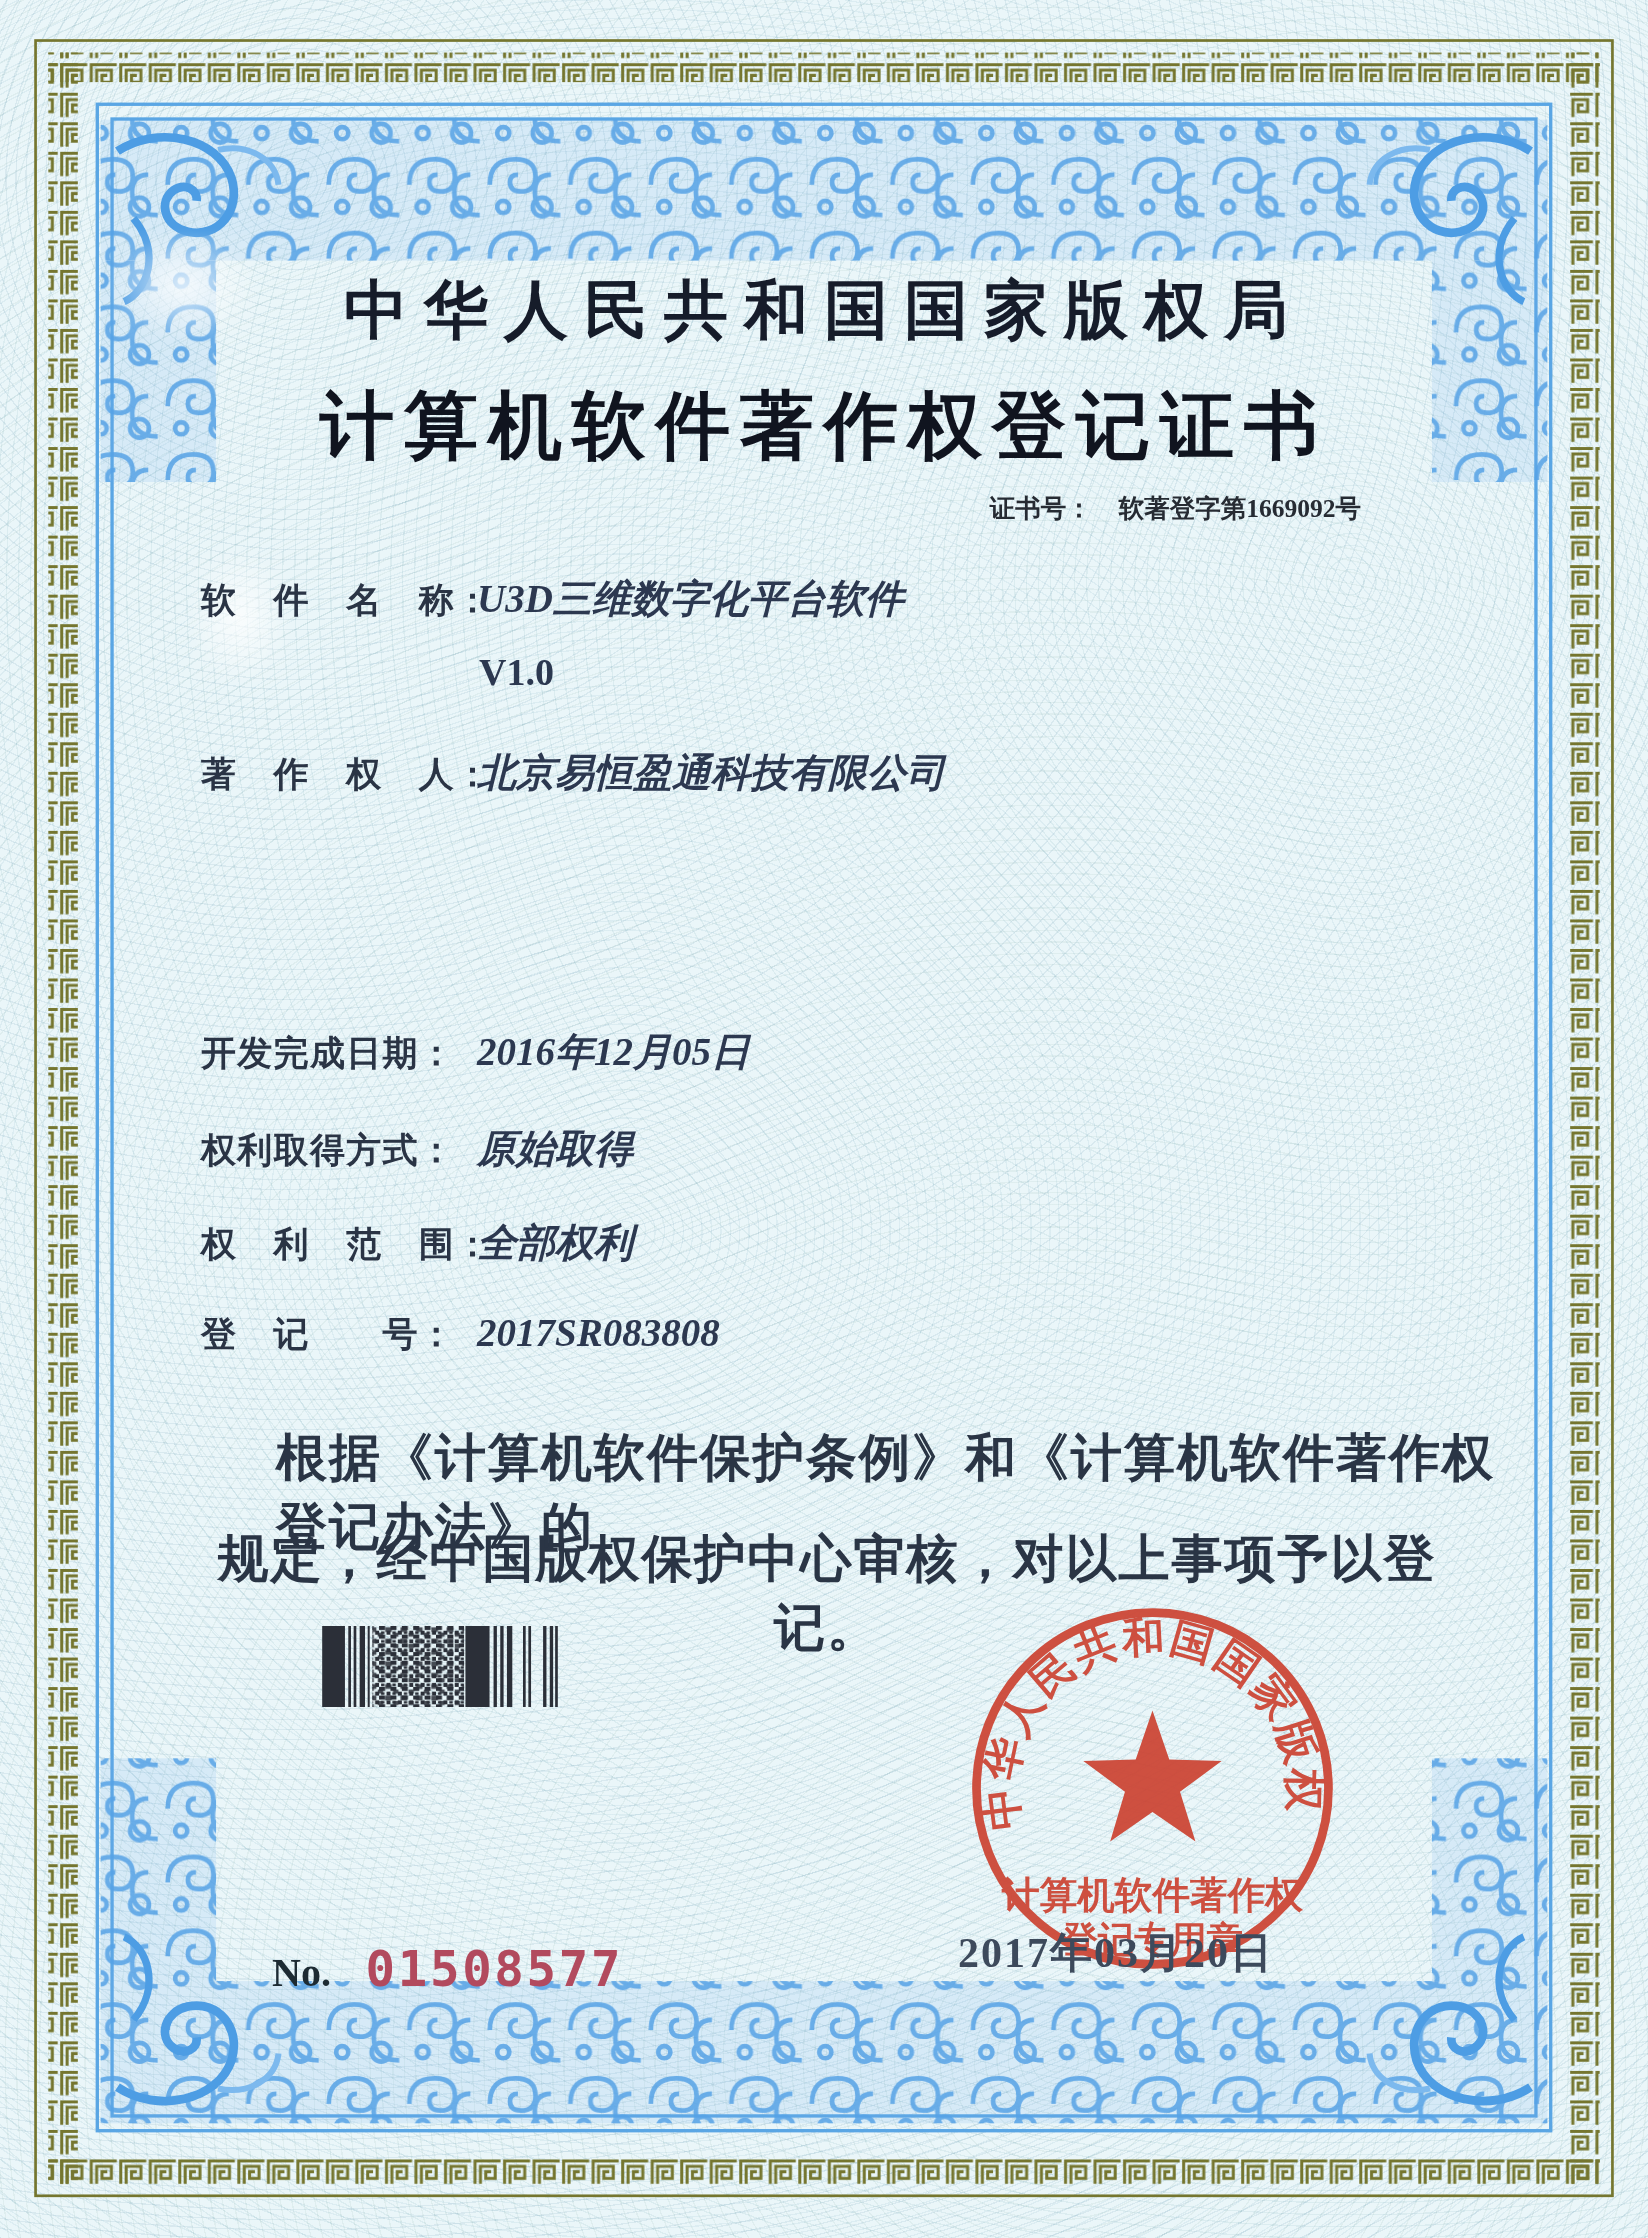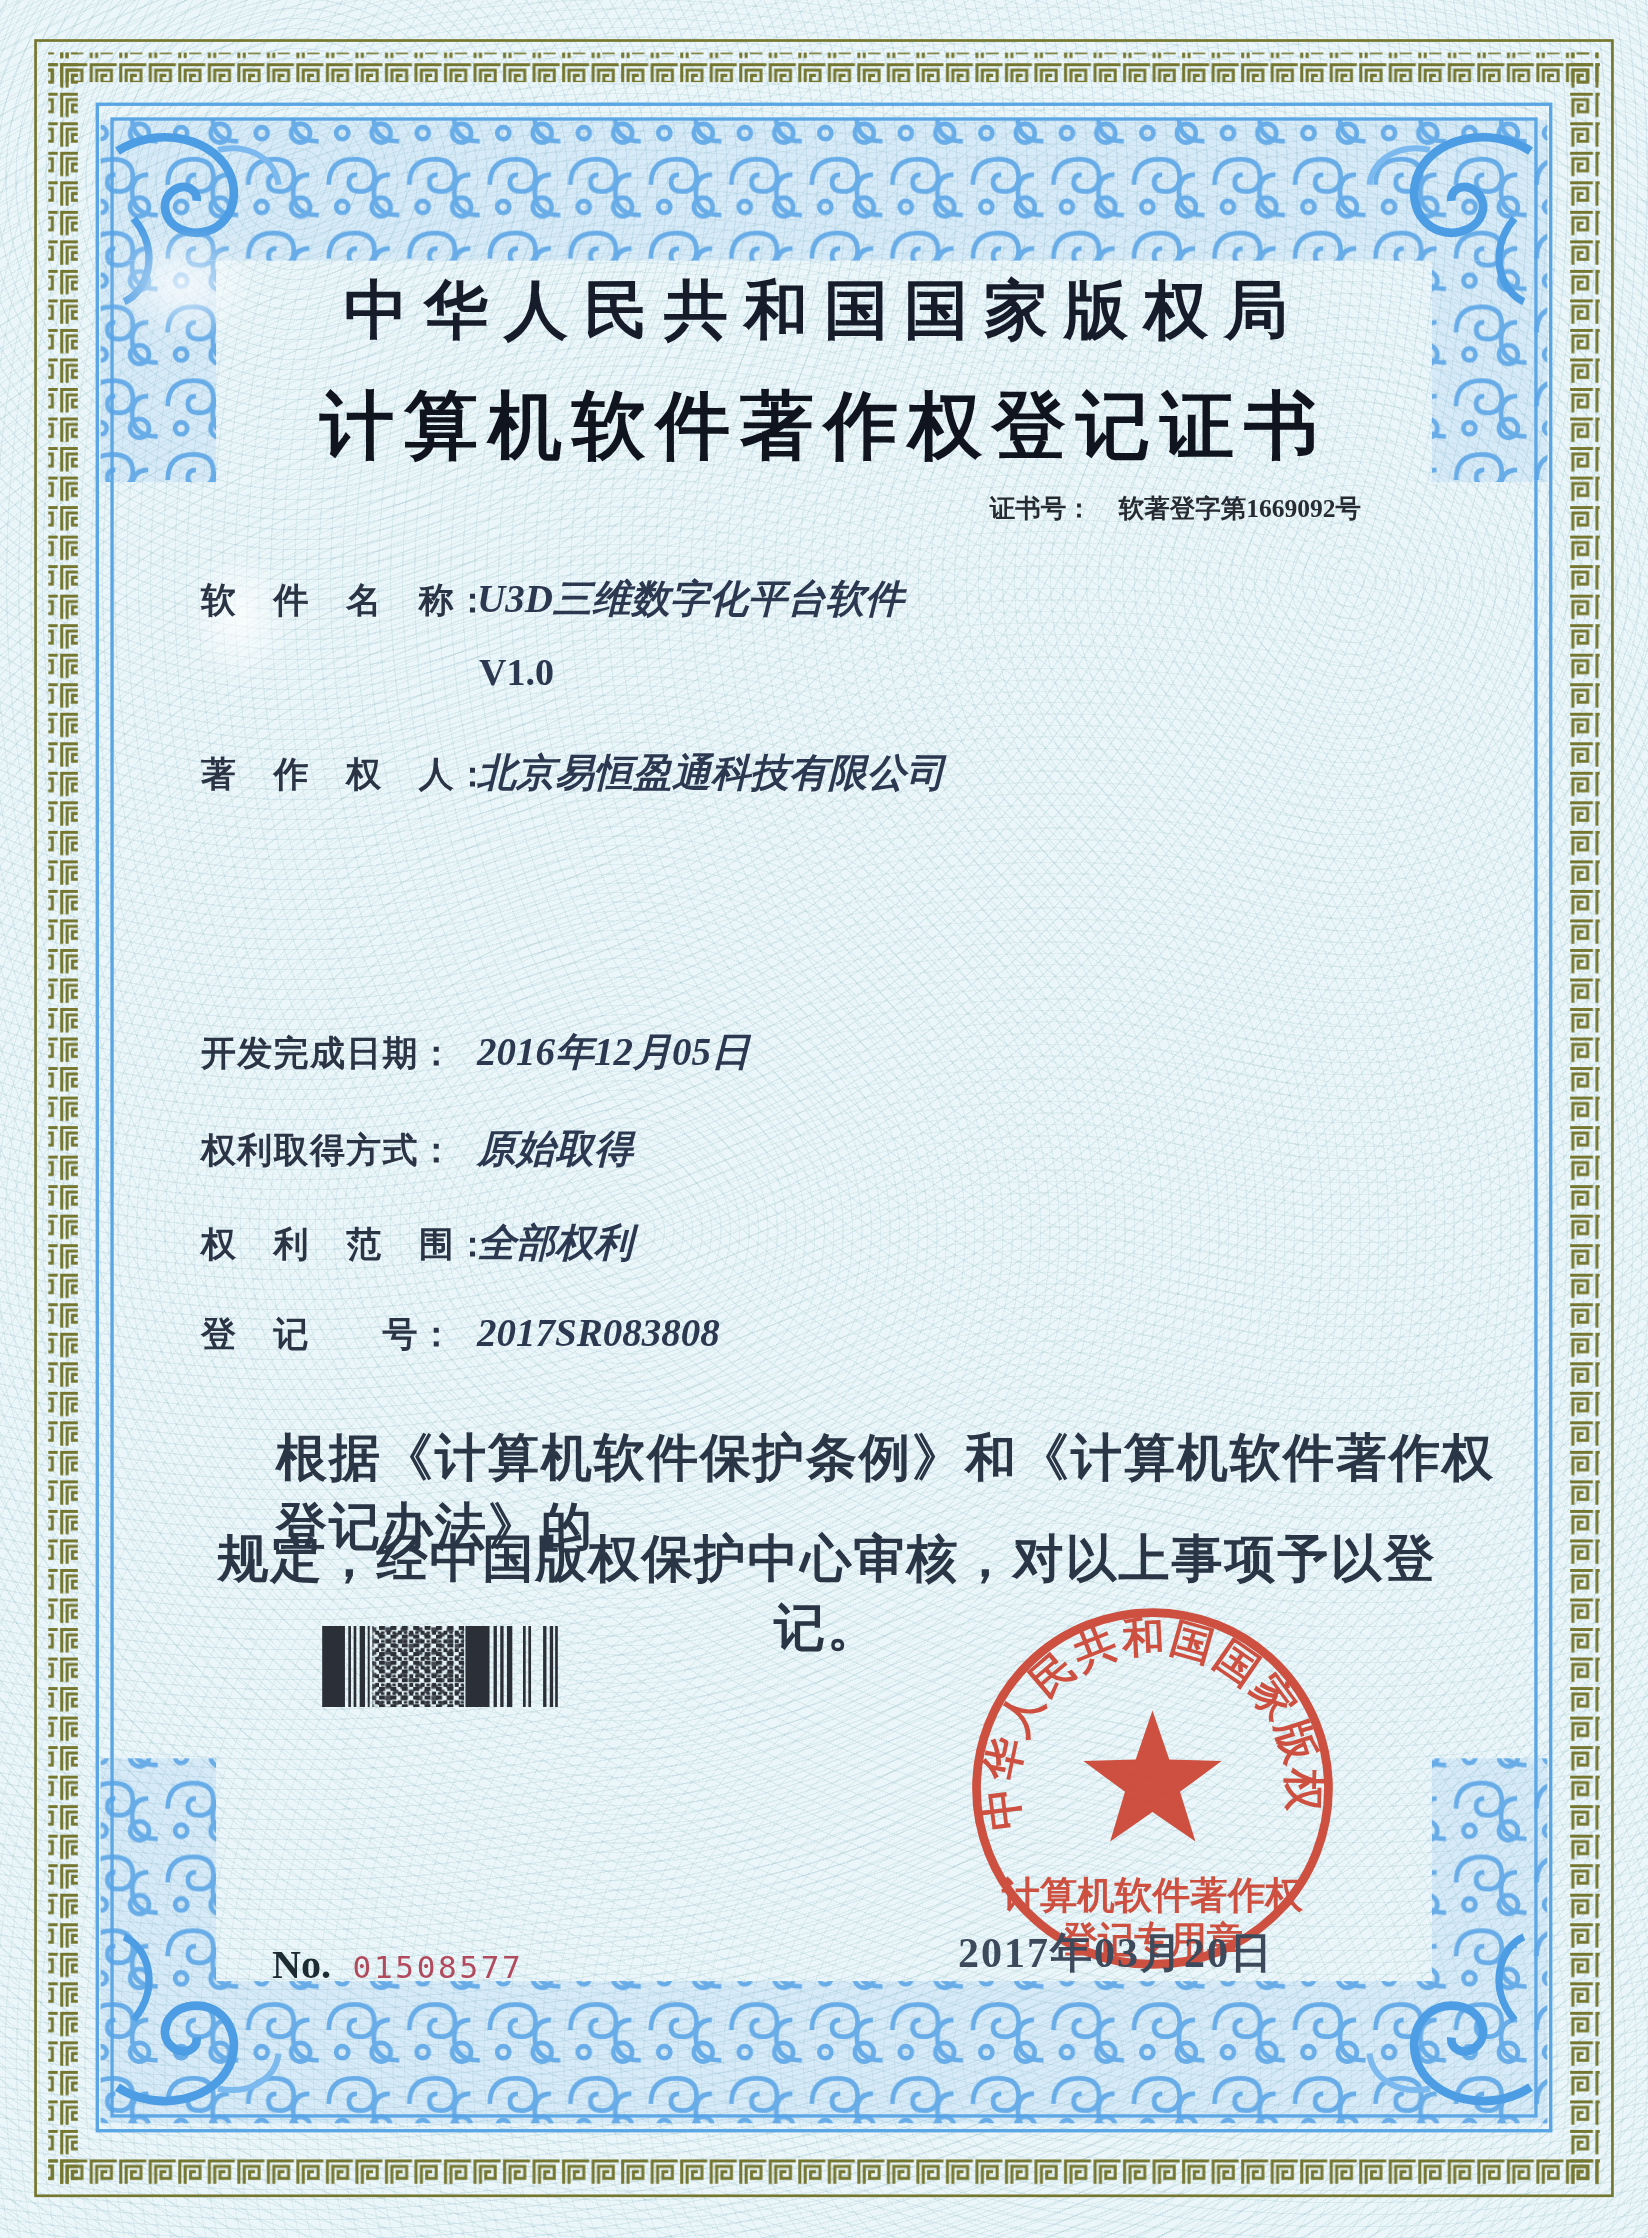--- a/index.html
+++ b/index.html
@@ -41,21 +41,21 @@
   .st1{top:1424px;padding-left:75px;}
   .st2{top:1525px;text-align:center;}
 
   .barcode{position:absolute;left:322px;top:1626px;}
   .sealwrap{position:absolute;left:953px;top:1587px;opacity:0.93;}
   .sealdate{position:absolute;left:958px;top:1925px;font-size:42px;font-weight:700;
     letter-spacing:2px;color:#3d4a5c;}
 
   .serial{position:absolute;left:272px;top:1941px;white-space:nowrap;}
   .serial .pfx{font-size:40px;color:#1d2b33;font-weight:600;}
-  .serial .num{font-size:31px;letter-spacing:2.7px;margin-left:19px;font-weight:400;
+  .serial .num{font-size:49px;letter-spacing:2.7px;margin-left:32px;font-weight:700;
     font-family:"DejaVu Sans Mono","Liberation Mono",monospace;}
 </style>
 </head>
 <body>
 
 <div class="page">
 
   <svg class="frame-svg" width="1648" height="2239" viewBox="0 0 2456 3336">
     <defs>
       <pattern id="meander" width="44" height="44" patternUnits="userSpaceOnUse">

